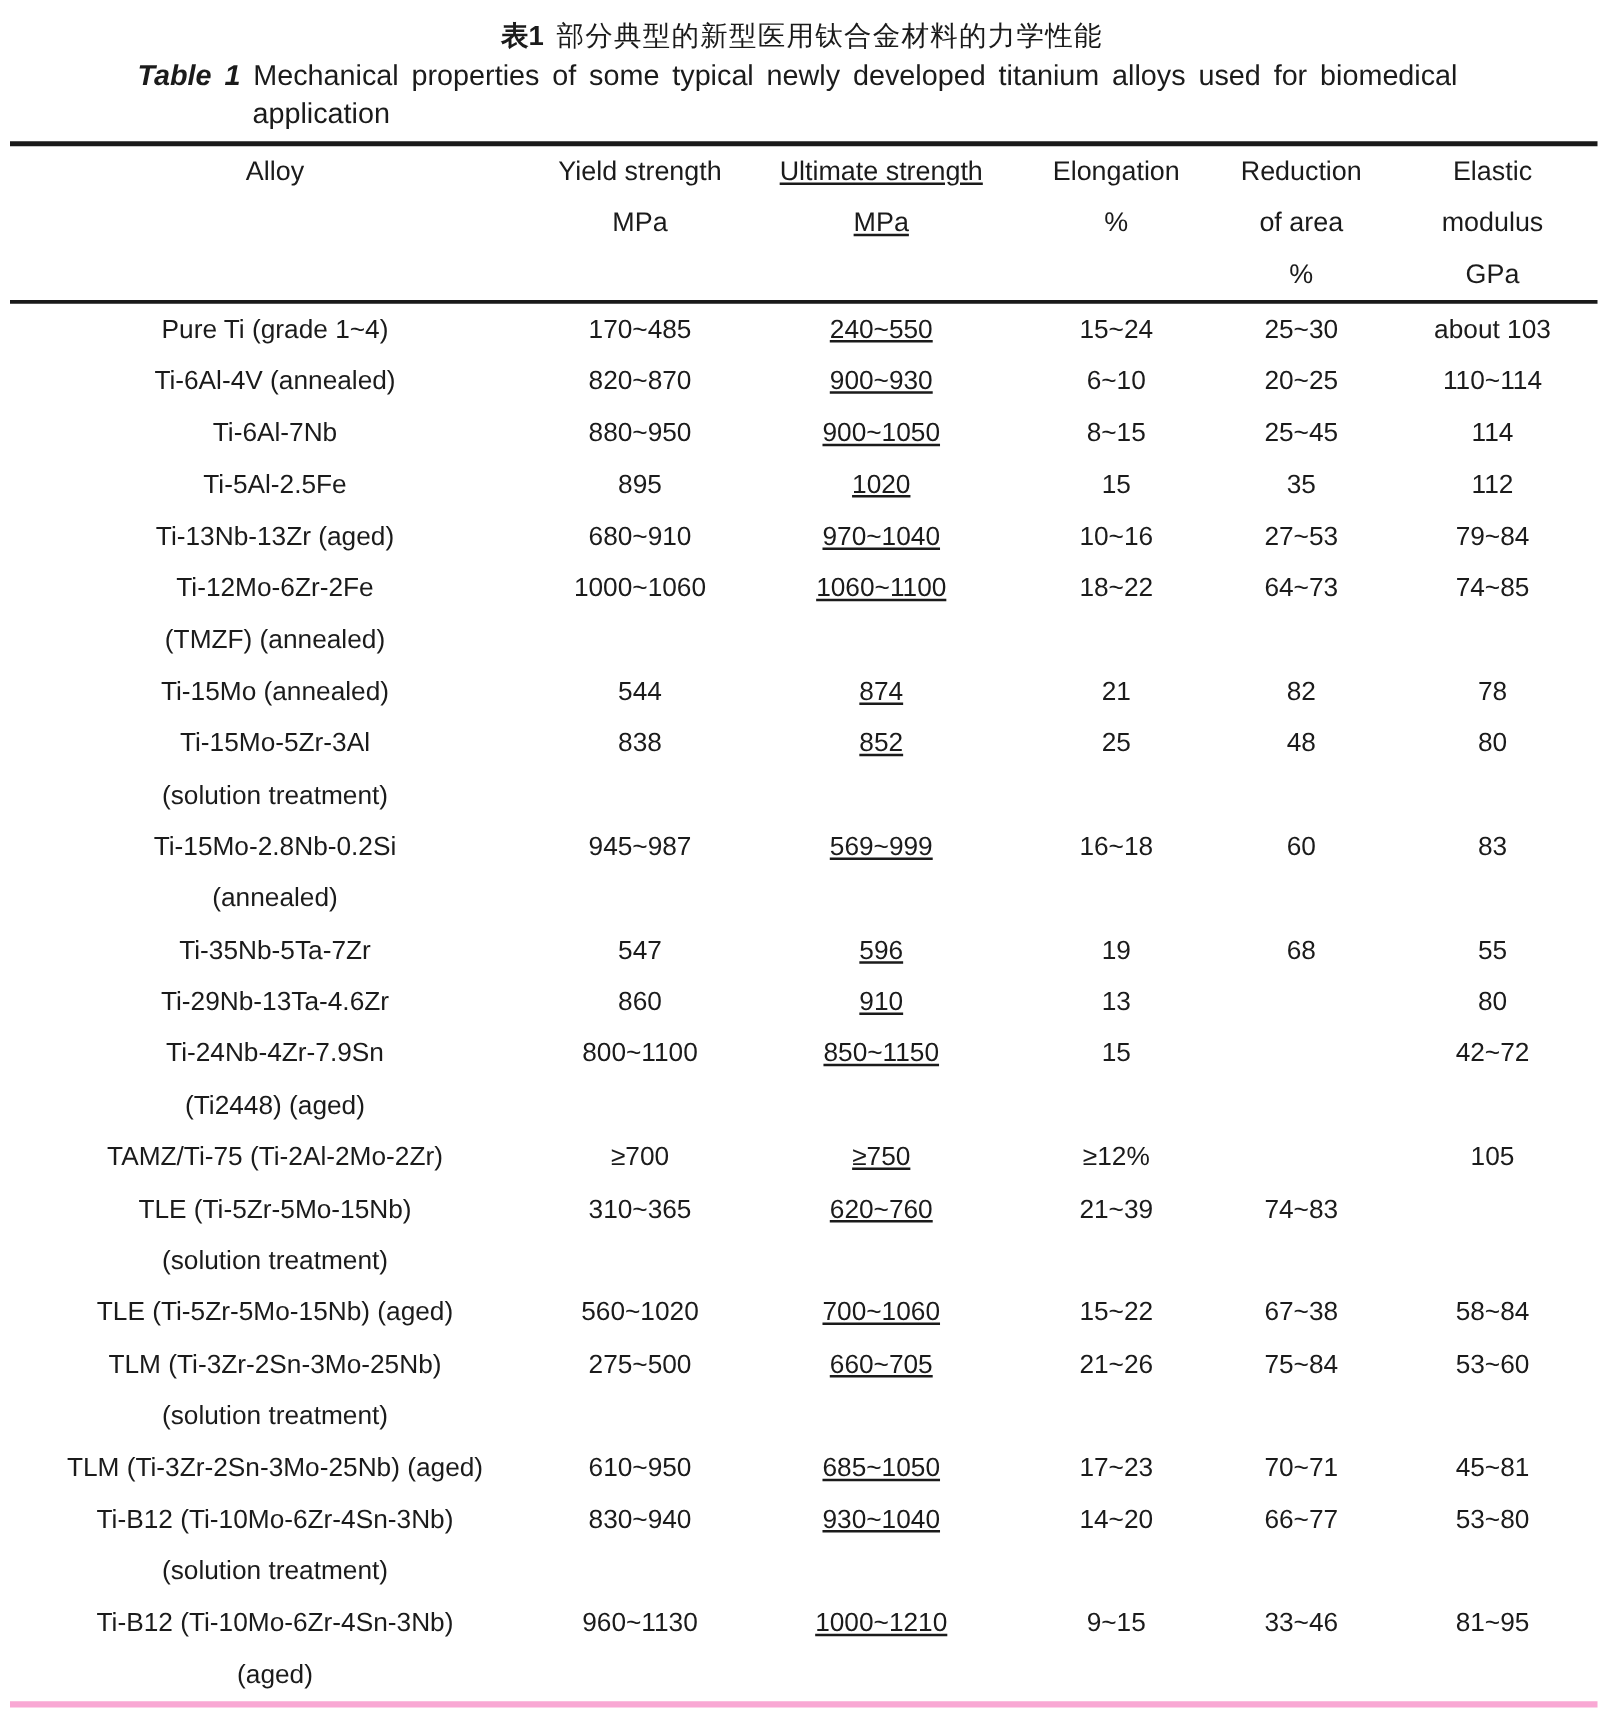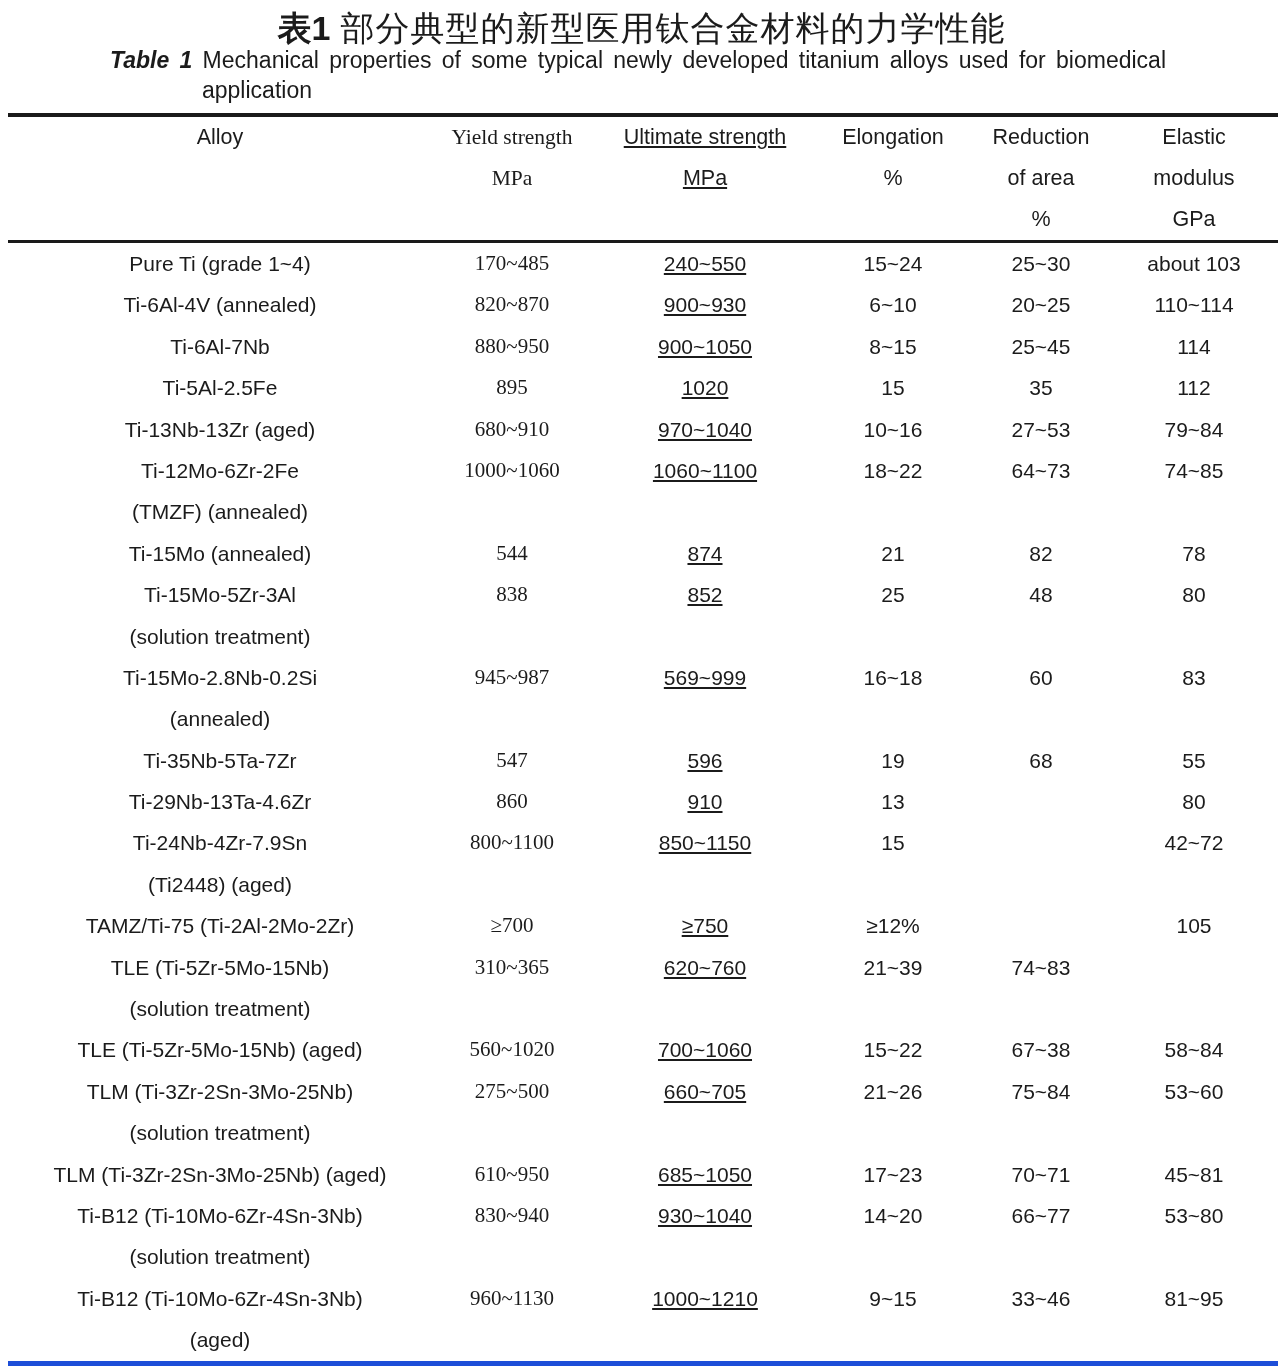--- a/index.html
+++ b/index.html
@@ -3,50 +3,50 @@
 <meta charset="utf-8">
 <style>
   html,body{margin:0;padding:0;background:#ffffff;}
   body{
     width:1283px;height:1372px;position:relative;
     font-family:"Liberation Sans","DejaVu Sans",sans-serif;
     color:#1b1b1b;overflow:hidden;
   }
   
   .title-zh{
-    margin-top:13px;line-height:31px;font-size:34px;text-align:center;
+    margin-top:13px;line-height:31px;font-size:22px;text-align:center;
     letter-spacing:1px;
   }
   .title-zh .zh-label{font-weight:bold;letter-spacing:0;margin-right:10px;}
   .caption-en{
     margin-left:110px;width:1056px;font-size:23px;
   }
   .cap-line1{line-height:33px;text-align:justify;text-align-last:justify;}
   .cap-label{font-weight:bold;font-style:italic;}
   .cap-line2{line-height:27px;padding-left:92px;}
   
   .dtable{
     margin:9px 5px 0 8px;
     border-top:4px solid #1a1a1a;
-    border-bottom:5px solid #1d4ed8;
+    border-bottom:5px solid #f9a8d4;
   }
   .thead{
     display:flex;
     border-bottom:3px solid #1a1a1a;
     padding:0;
   }
   .header-cell{display:block;}
   .hline{line-height:41px;height:41px;text-align:center;font-size:21.5px;}
   .tbody{}
   .drow{display:flex;}
   .cell{text-align:center;font-size:21px;}
   .cline{line-height:41.4px;height:41.4px;white-space:nowrap;}
   
   .c0{width:424px;}
-  .c1{width:160px;font-family:Liberation Serif, serif;}
+  .c1{width:160px;}
   .c2{width:226px;text-decoration:underline;}
   .c3{width:150px;}
   .c4{width:146px;}
   .c5{width:160px;}
 </style>
 </head>
 <body>
 
 <div class="page">
 

